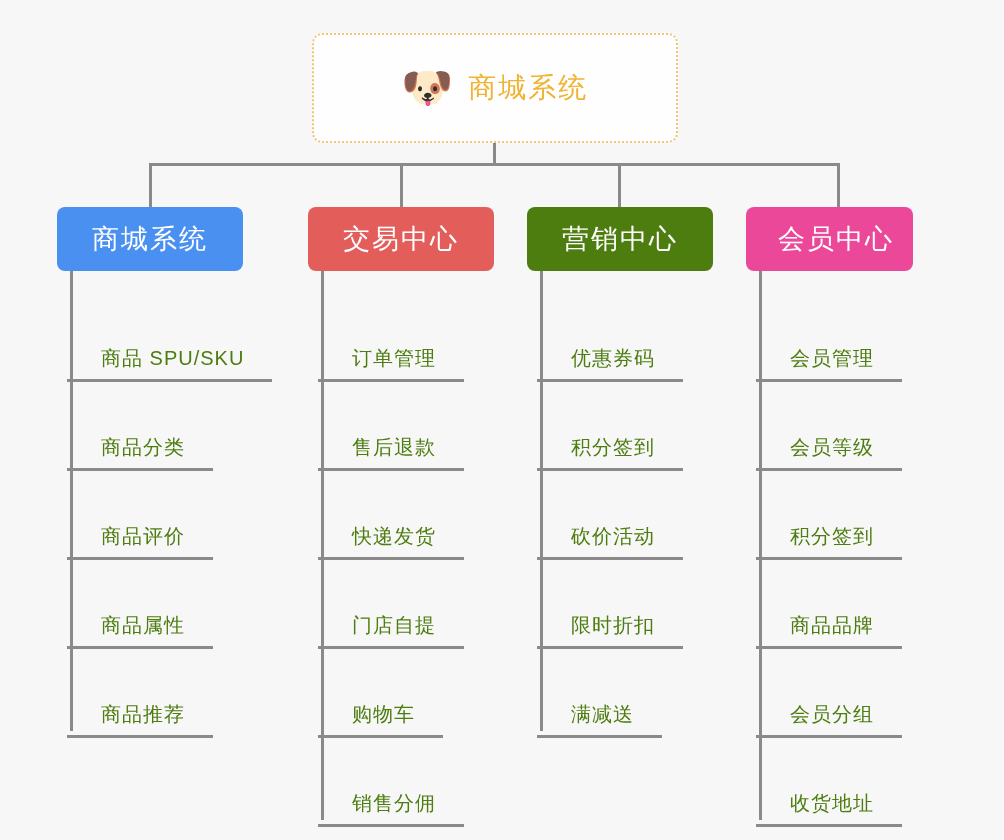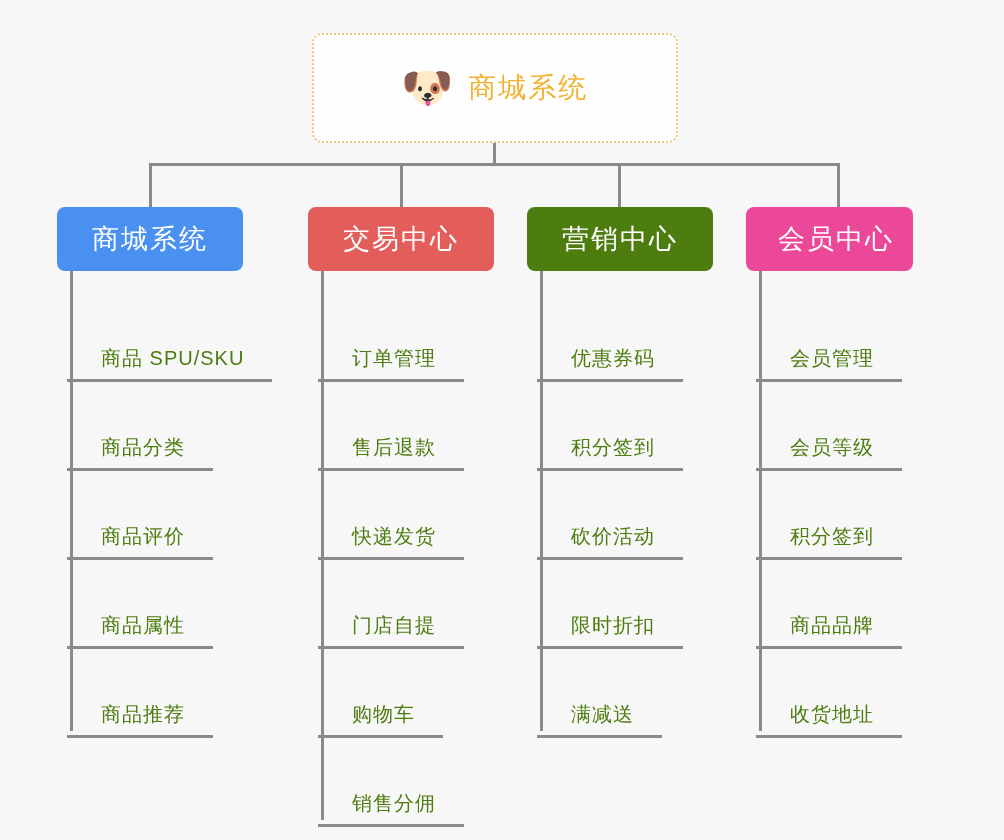--- a/index.html
+++ b/index.html
@@ -273,19 +273,24 @@
           <span class="leaf-label">积分签到</span>
         </div>
       </div>
       <div class="leaf">
         <div class="leaf-inner">
           <span class="leaf-label">商品品牌</span>
         </div>
       </div>
       <div class="leaf">
         <div class="leaf-inner">
+          <span class="leaf-label">会员分组</span>
+        </div>
+      </div>
+      <div class="leaf">
+        <div class="leaf-inner">
           <span class="leaf-label">收货地址</span>
         </div>
       </div>
     </div>
   </div>
 
 </div>
 
 </body></html>

